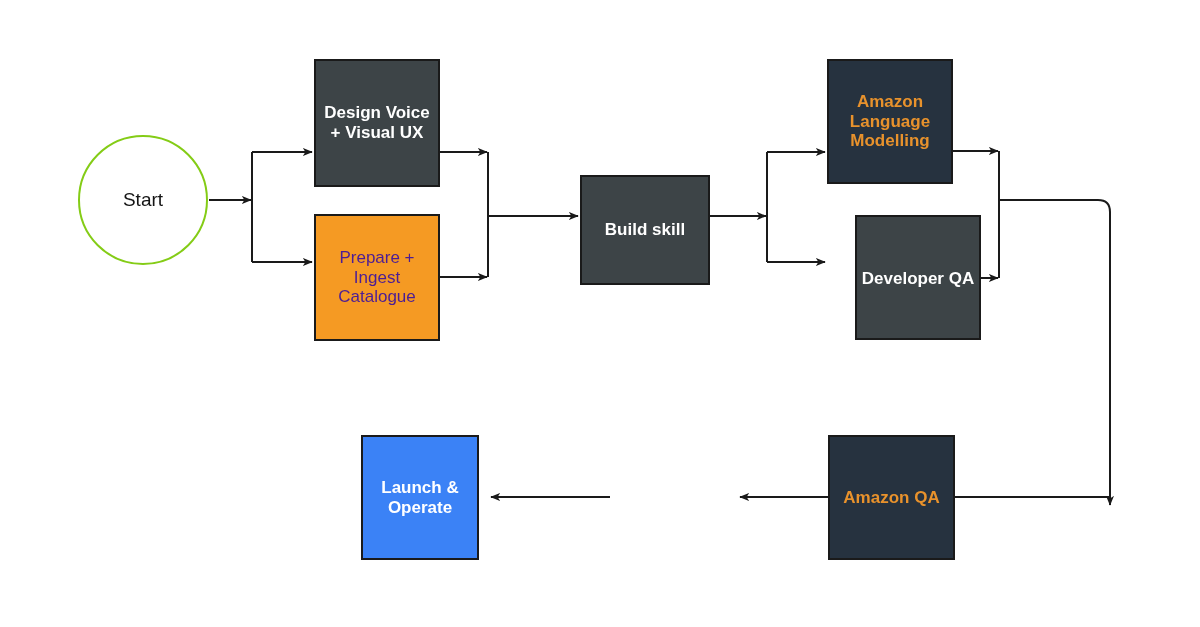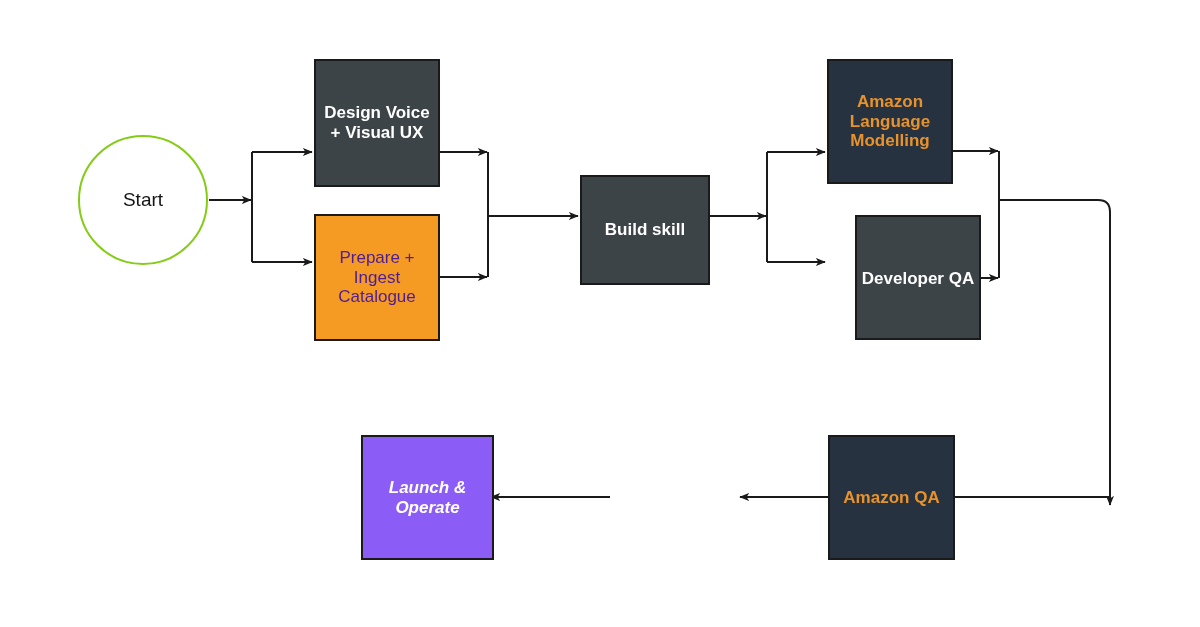--- a/index.html
+++ b/index.html
@@ -135,18 +135,18 @@
   <div class="node box" style="left:827px; top:215px; width:126px; height:125px; background:#3d4447;
               align-items:flex-start; padding-top:52px;margin-left:28px;">
     <span class="label t-white">Developer QA</span>
   </div>
 
   <div class="node box" style="left:828px; top:435px; width:127px; height:125px; background:#26323f;">
     <span class="label t-orange">Amazon QA</span>
   </div>
 
 
-  <div class="node box" style="left:361px; top:435px; width:133px; height:125px; background:#8b5cf6;font-style:italic;">
+  <div class="node box" style="left:361px; top:435px; width:118px; height:125px; background:#3b82f6;">
     <span class="label t-white">Launch &amp;
 Operate</span>
   </div>
 
 </div>
 
 </body></html>

